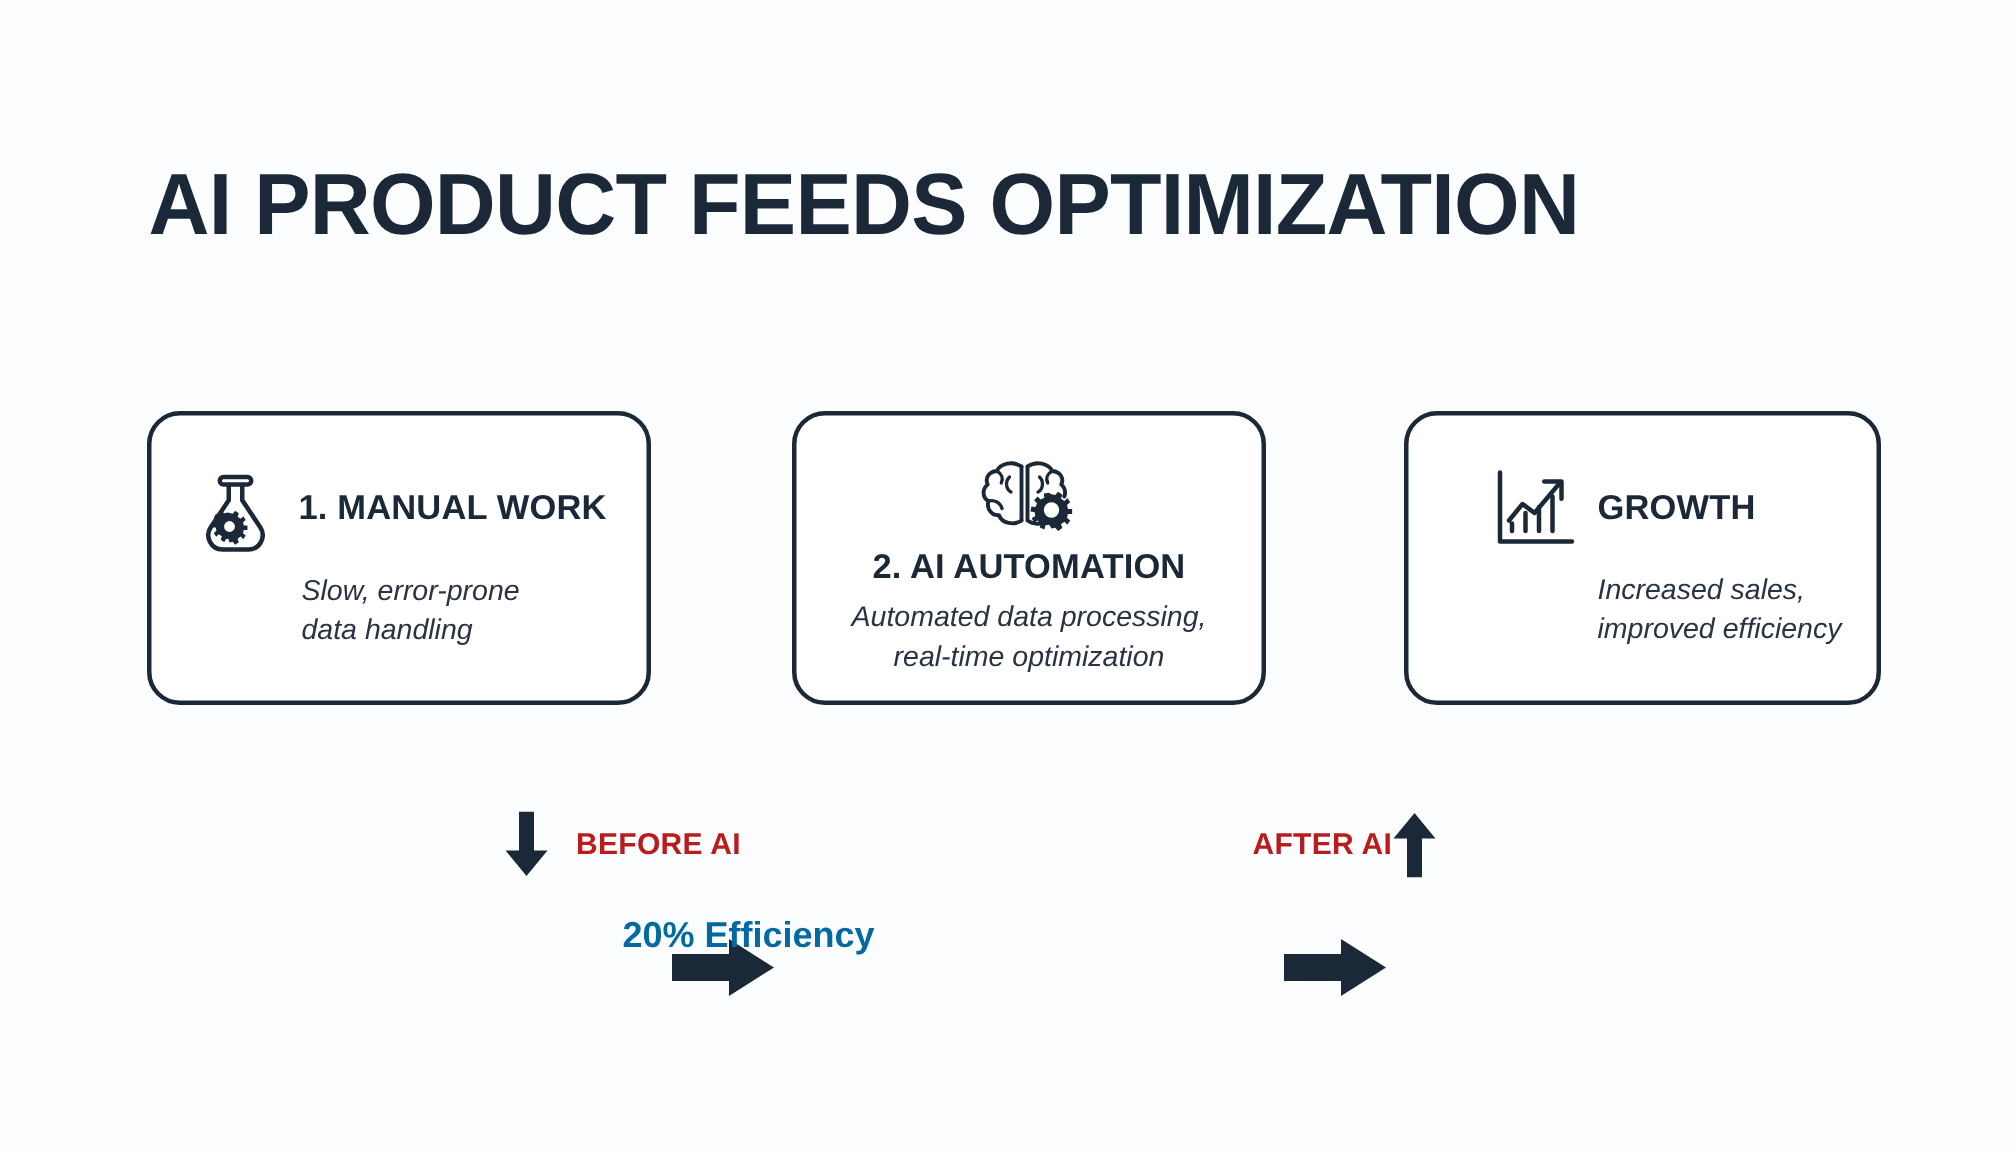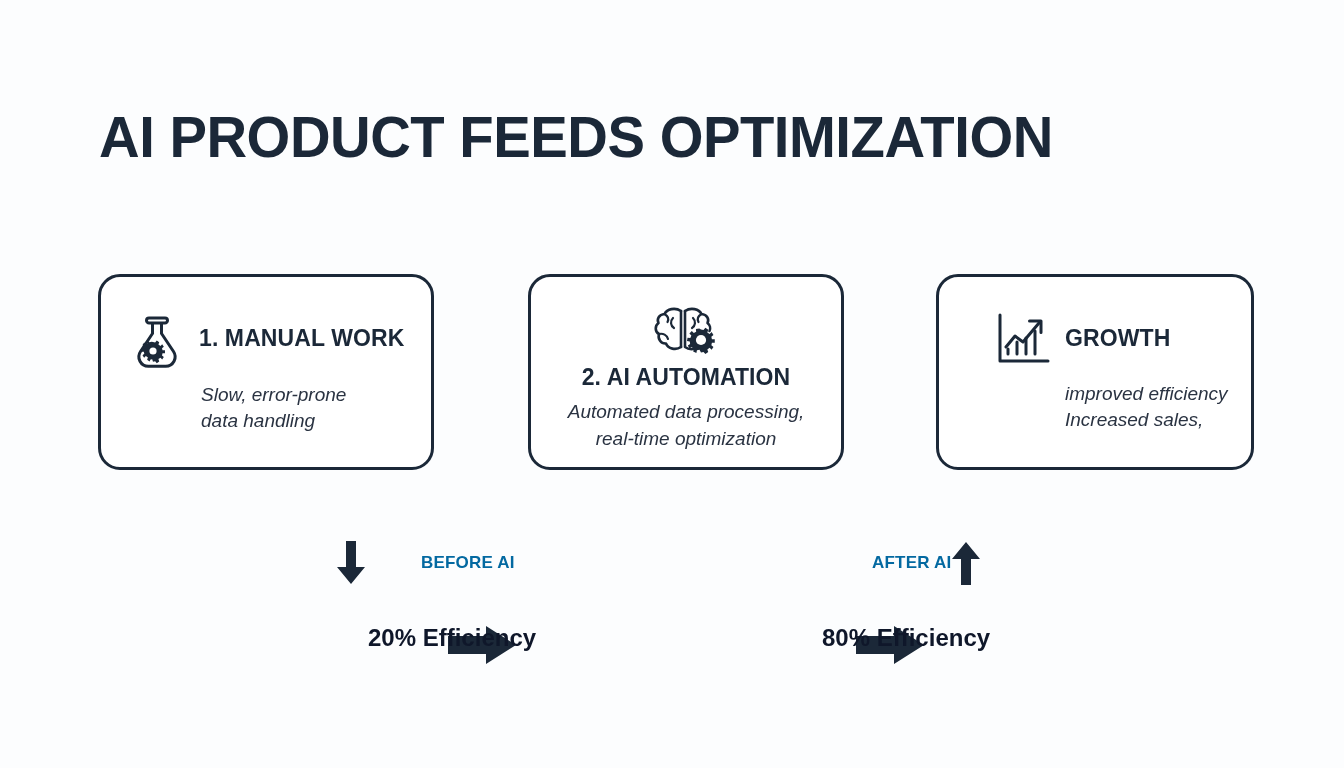--- a/index.html
+++ b/index.html
@@ -137,33 +137,33 @@
 
   .metric-head {
     display: flex;
     align-items: center;
     height: 58px;
   }
   .metric-before .metric-head { justify-content: flex-start; gap: 18px; padding-left: 6px;}
   .metric-after  .metric-head { justify-content: flex-start; padding-left: 25px;}
 
   .metric-label {
-    font-size: 17px;
+    font-size: 20px;
     font-weight: 700;
     letter-spacing: 0.2px;
-    color: #0369a1;
-    white-space: nowrap;
-    margin-left: 37px;
+    color: #b91c1c;
+    white-space: nowrap;
   }
   .metric-value {
     font-size: 24px;
     font-weight: 700;
-    color: #0f172a;
-    white-space: nowrap;
-    margin-top: 32px;
+    color: #0369a1;
+    white-space: nowrap;
+    margin-top: 18px;
+    text-align: center;
   }
   .metric-before .metric-value { padding-left: 38px; }
   .metric-after  .metric-value { padding-left: 12px; }
 
   .metric-arrow { line-height: 0; }
 </style>
 </head>
 <body>
 
 <div class="slide">
@@ -243,22 +243,22 @@
             <path d="M24 43 V31" stroke="#1b2838" stroke-width="3" stroke-linecap="round"></path>
             <path d="M33 43 V27" stroke="#1b2838" stroke-width="3" stroke-linecap="round"></path>
             <path d="M42 43 V20" stroke="#1b2838" stroke-width="3" stroke-linecap="round"></path>
             <path d="M13 36 L22 25 L30 31 L46 12" stroke="#1b2838" stroke-width="3" fill="none" stroke-linecap="round" stroke-linejoin="round"></path>
             <path d="M36.5 10 H48 V21.5" stroke="#1b2838" stroke-width="3" fill="none" stroke-linecap="round" stroke-linejoin="round"></path>
           </svg>
         </span>
         <span class="card-title">GROWTH</span>
       </div>
       <div class="card-body">
+        <div>Increased sales,</div>
         <div>improved efficiency</div>
-        <div>Increased sales,</div>
       </div>
     </div>
 
   </div>
 
   <div class="metrics">
 
     <div class="metric metric-before">
       <div class="metric-head">
         <span class="metric-arrow">
@@ -273,18 +273,17 @@
 
     <div class="metric metric-after">
       <div class="metric-head">
         <span class="metric-label">AFTER AI</span>
         <span class="metric-arrow">
           <svg width="30" height="44" viewBox="0 0 30 44" fill="none">
             <path d="M15 1 L29 18 H20 V44 H10 V18 H1 Z" fill="#1b2838"></path>
           </svg>
         </span>
       </div>
-      <div class="metric-value">80% Efficiency</div>
     </div>
 
   </div>
 
 </div>
 
 </body></html>

